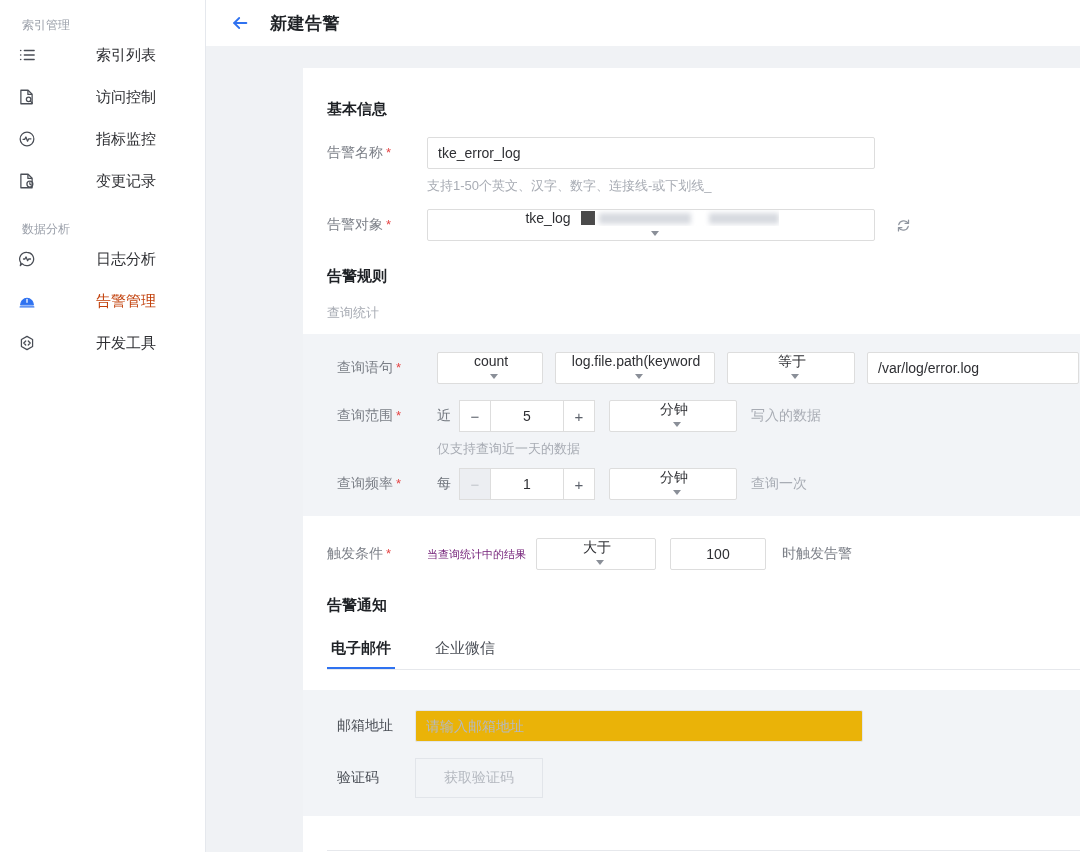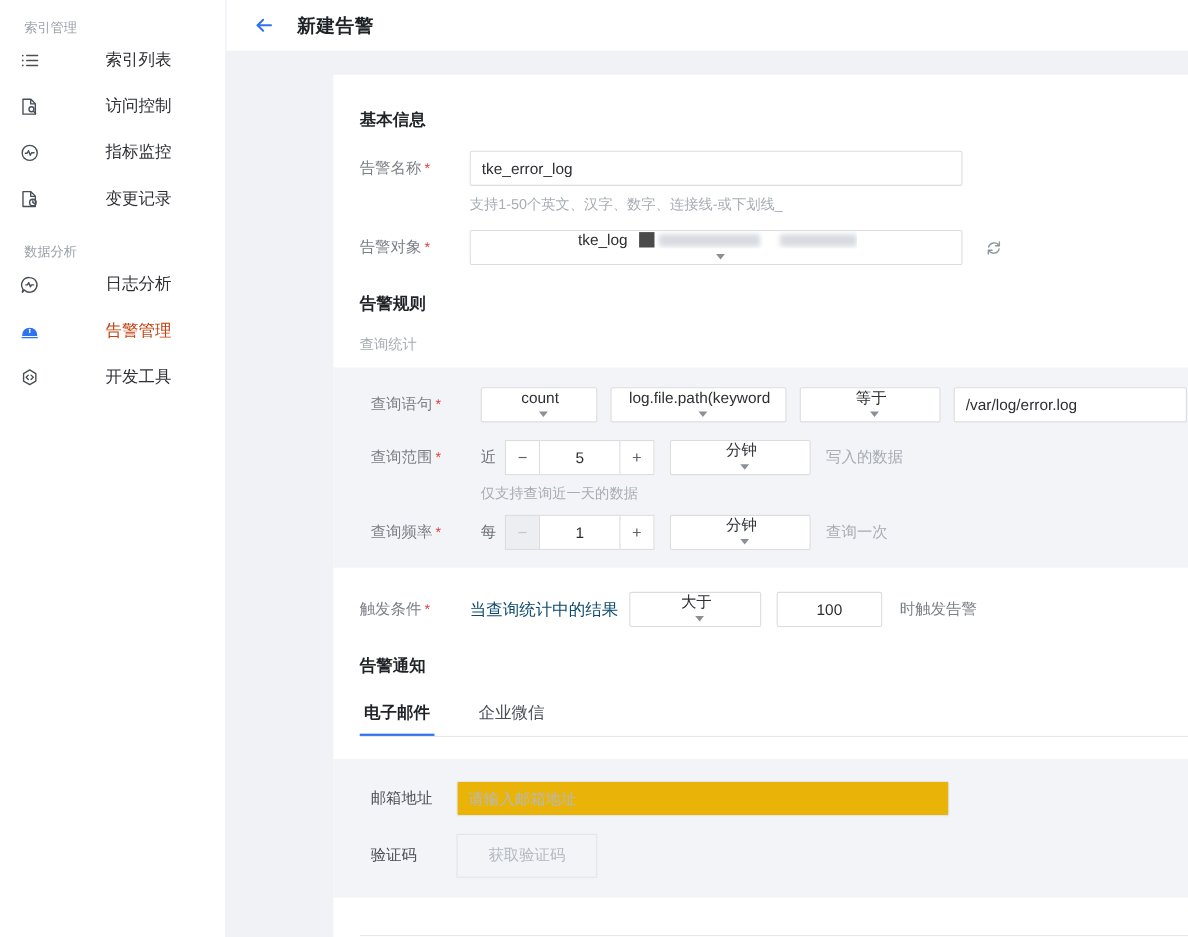--- a/index.html
+++ b/index.html
@@ -126,21 +126,21 @@
   .step-btn.disabled { background:#eceef2; color:#c2c6cd; cursor:not-allowed; }
   .step-val {
     width:72px;height:32px;border:1px solid #ddd;border-left:none;border-right:none;
     background:#fff;text-align:center;font-size:14px;color:#2e2f33;
     line-height:30px;
   }
   .unit-select { width:128px; margin-left:14px; }
   .tip-under { font-size:13px; color:#a8acb4; margin:8px 0 0 110px; }
 
   .trigger-row { margin-top:22px; padding-left:0; }
-  .trigger-pre { font-size:15px; color:#0c4a6e; margin-right:10px; }
+  .trigger-pre { font-size:11px; color:#701a75; margin-right:10px; }
   .op-select { width:120px; }
   .num-input { width:96px; margin-left:14px; text-align:center; }
   .trigger-post { font-size:14px; color:#7b7f87; margin-left:16px; }
 
   .tabs { display:flex; border-bottom:1px solid #e6e8ec; margin-top:4px; }
   .tab {
     font-size:15px; color:#4a4e56; padding:6px 4px 9px 4px; margin-right:36px;
     cursor:pointer; border-bottom:2px solid transparent;
   }
   .tab.active { color:#1f2226; font-weight:bold; border-bottom-color:#2f72f0; }

